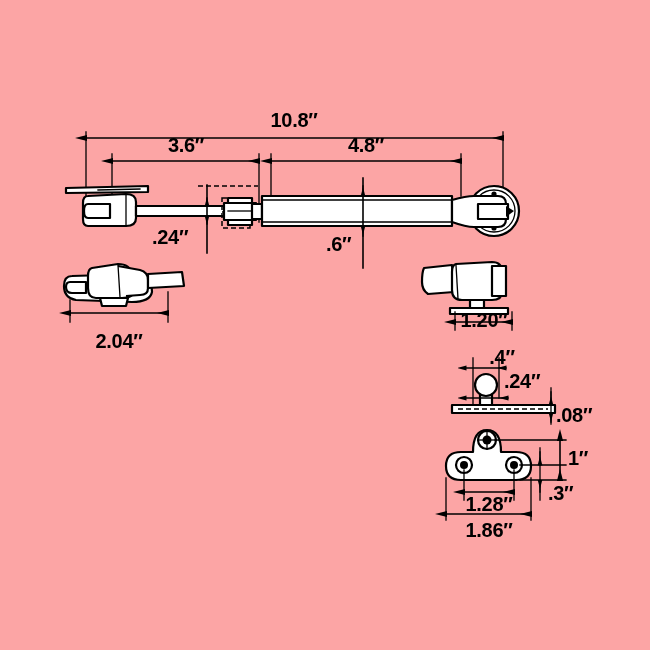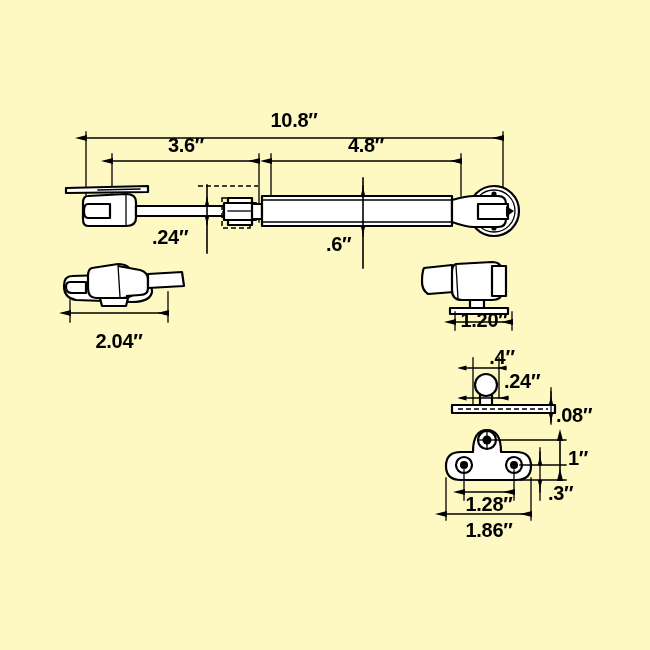--- a/index.html
+++ b/index.html
@@ -7,21 +7,21 @@
     padding: 0;
     background: #ffffff;
   }
   body {
     font-family: "Liberation Sans", sans-serif;
   }
   #drawing-root {
     position: relative;
     width: 650px;
     height: 650px;
-    background: #fef9c3;
+    background: #fca5a5;
     overflow: hidden;
   }
   #drawing-svg {
     position: absolute;
     left: 0;
     top: 0;
     width: 650px;
     height: 650px;
   }
   .dimtext {

